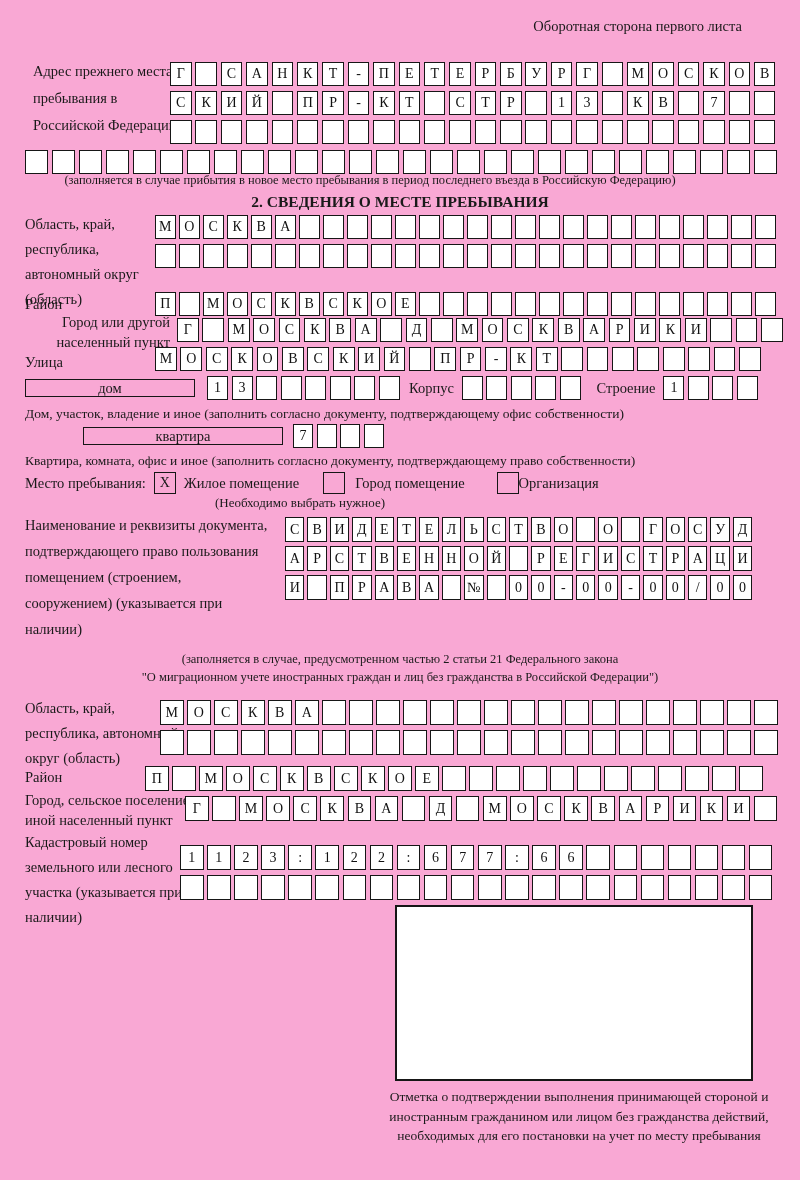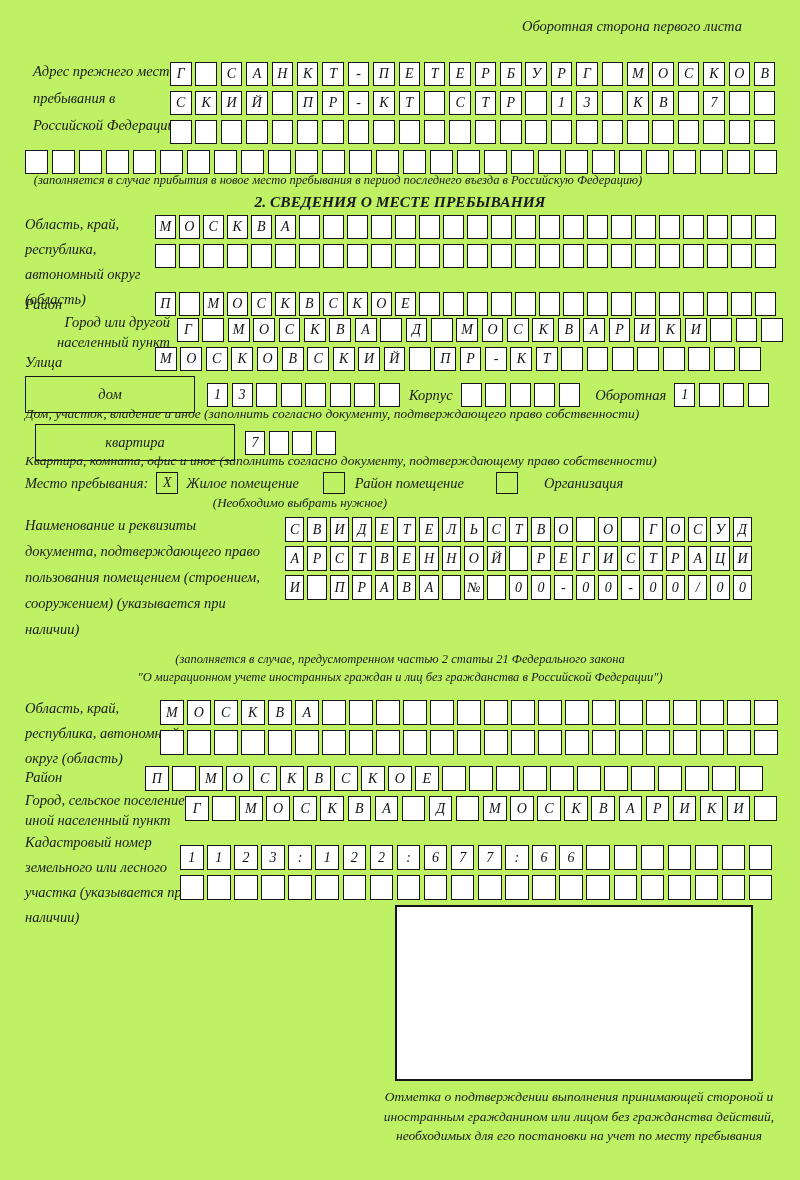--- a/index.html
+++ b/index.html
@@ -1,20 +1,19 @@
 <!DOCTYPE html>
 <html><head>
 <meta charset="utf-8">
 <style>
   html,body{margin:0;padding:0;background:#e8e8e8;}
   .page{
-    position:relative; width:800px; height:1180px; background:#bef264;
+    position:relative; width:800px; height:1180px; background:#f9a8d4;
     font-family:"Liberation Serif", serif; color:#1a1a1a; overflow:hidden;
     margin:0 auto;
-    font-style:italic;
   }
   .abs{position:absolute;}
   .label{font-size:14.5px; line-height:26px; color:#1a1a1a;}
   .caption{font-size:12.5px; color:#1a1a1a;}
   .center{text-align:center;}
   .sec-title{font-size:15.5px; font-weight:bold; text-align:center; width:100%;}
   .cellrow{display:flex; flex-wrap:nowrap;}
   .cell{
     box-sizing:border-box; border:1.7px solid #161616; background:#fff;
     display:flex; align-items:center; justify-content:center;
@@ -26,21 +25,21 @@
   .cg-a    .cell{width:21.5px; height:24px; margin-right:3.9px;}
   .cg-ov   .cell{width:23px;   height:24px; margin-right:4px;}
   .cg-s2a  .cell{width:20.5px; height:24px; margin-right:3.5px;}
   .cg-s2b  .cell{width:21.8px; height:24px; margin-right:3.6px;}
   .cg-h    .cell{width:21px;   height:24px; margin-right:3.5px;}
   .cg-q    .cell{width:20px;   height:24px; margin-right:3.5px;}
   .cg-doc  .cell{width:19.4px; height:25px; margin-right:3px;}
   .cg-f23  .cell{width:23.5px; height:25px; margin-right:3.5px;}
   .cg-f22  .cell{width:23.5px; height:25px; margin-right:3.6px;}
   .wordbox{
-    box-sizing:border-box; border:1.7px solid #161616; height:37px;
+    box-sizing:border-box; border:1.7px solid #161616; height:18px;
     display:flex; align-items:center; justify-content:center;
     font-size:14.5px; flex:0 0 auto;
   }
   .checkbox{
     box-sizing:border-box; width:22px; height:22px; border:1.7px solid #161616;
     display:flex; align-items:center; justify-content:center;
     font-size:14px; flex:0 0 auto;
   }
   .inline-label{font-size:14.5px; line-height:22px; white-space:nowrap;}
   .stamp-box{box-sizing:border-box; border:2px solid #161616; background:#fff;}
@@ -157,21 +156,21 @@
       <span class="cell"></span>
       <span class="cell"></span>
       <span class="cell"></span>
       <span class="cell"></span>
       <span class="cell"></span>
       <span class="cell"></span>
       <span class="cell"></span>
       <span class="cell"></span>
       <span class="cell"></span>
     </div>
-  <div class="abs caption center" style="left:0; top:173px; width:676px;">(заполняется в случае прибытия в новое место пребывания в период последнего въезда в Российскую Федерацию)</div>
+  <div class="abs caption center" style="left:0; top:173px; width:676px;padding-left:32px;">(заполняется в случае прибытия в новое место пребывания в период последнего въезда в Российскую Федерацию)</div>
 
   <div class="abs sec-title" style="left:0; top:193px;">2. СВЕДЕНИЯ О МЕСТЕ ПРЕБЫВАНИЯ</div>
 
   <div class="abs label" style="left:25px; top:212px; width:118px; line-height:25px;">Область, край, республика, автономный округ (область)</div>
   <div class="abs" style="left:155px; top:215px;">
     <div class="cellrow cg-s2a rowgap">
         <span class="cell">М</span>
         <span class="cell">О</span>
         <span class="cell">С</span>
         <span class="cell">К</span>
@@ -327,49 +326,49 @@
         <span class="cell"></span>
       </div>
     <div class="inline-label" style="margin:0 8px 0 6px;">Корпус</div>
     <div class="cellrow cg-h">
         <span class="cell"></span>
         <span class="cell"></span>
         <span class="cell"></span>
         <span class="cell"></span>
         <span class="cell"></span>
       </div>
-    <div class="inline-label" style="margin:0 8px 0 12px;">Оборотная</div>
+    <div class="inline-label" style="margin:0 8px 0 12px;">Строение</div>
     <div class="cellrow cg-h">
         <span class="cell">1</span>
         <span class="cell"></span>
         <span class="cell"></span>
         <span class="cell"></span>
       </div>
   </div>
-  <div class="abs caption" style="left:25px; top:406px; font-size:13.5px;">Дом, участок, владение и иное (заполнить согласно документу, подтверждающего право собственности)</div>
+  <div class="abs caption" style="left:25px; top:406px; font-size:13.5px;">Дом, участок, владение и иное (заполнить согласно документу, подтверждающему офис собственности)</div>
 
   <div class="abs flexrow" style="left:35px; top:424px;">
-    <div class="wordbox" style="width:200px;">квартира</div>
+    <div class="wordbox" style="width:200px;margin-left:48px;">квартира</div>
     <div class="cellrow cg-q" style="margin-left:10px;">
         <span class="cell">7</span>
         <span class="cell"></span>
         <span class="cell"></span>
         <span class="cell"></span>
       </div>
   </div>
   <div class="abs caption" style="left:25px; top:453px; font-size:13.5px;">Квартира, комната, офис и иное (заполнить согласно документу, подтверждающему право собственности)</div>
 
   <div class="abs flexrow" style="left:25px; top:472px;">
     <div class="inline-label">Место пребывания:</div>
     <div class="checkbox" style="margin-left:8px;">X</div>
     <div class="inline-label" style="margin-left:8px;">Жилое помещение</div>
     <div class="checkbox" style="margin-left:24px;"></div>
-    <div class="inline-label" style="margin-left:10px;">Район помещение</div>
+    <div class="inline-label" style="margin-left:10px;">Город помещение</div>
     <div class="checkbox" style="margin-left:32px;"></div>
-    <div class="inline-label" style="margin-left:26px;">Организация</div>
+    <div class="inline-label" style="">Организация</div>
   </div>
   <div class="abs caption center" style="left:150px; top:495px; width:300px; font-size:13px;">(Необходимо выбрать нужное)</div>
 
   <div class="abs label" style="left:25px; top:512px; width:245px; line-height:26px;">Наименование и реквизиты документа, подтверждающего право пользования помещением (строением, сооружением) (указывается при наличии)</div>
   <div class="abs" style="left:285px; top:517px;">
     <div class="cellrow cg-doc" style="margin-bottom:4px;">
         <span class="cell">С</span>
         <span class="cell">В</span>
         <span class="cell">И</span>
         <span class="cell">Д</span>

